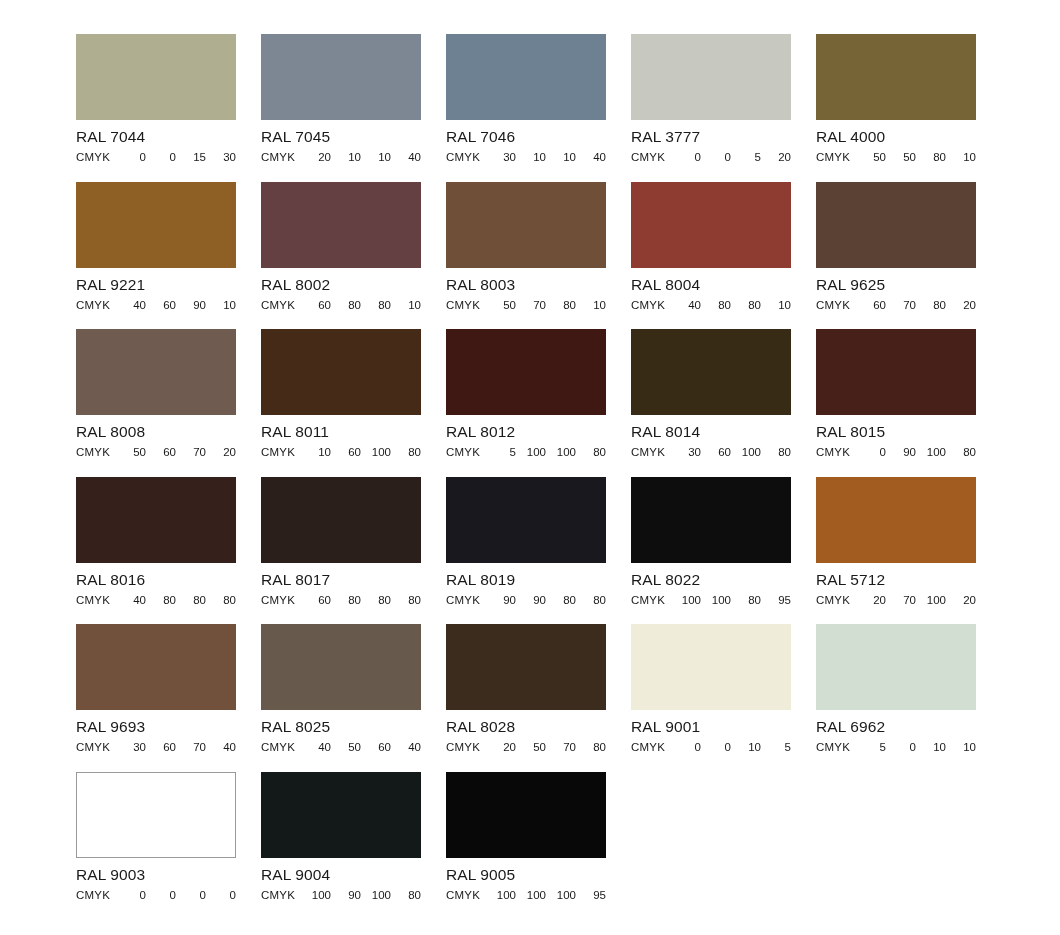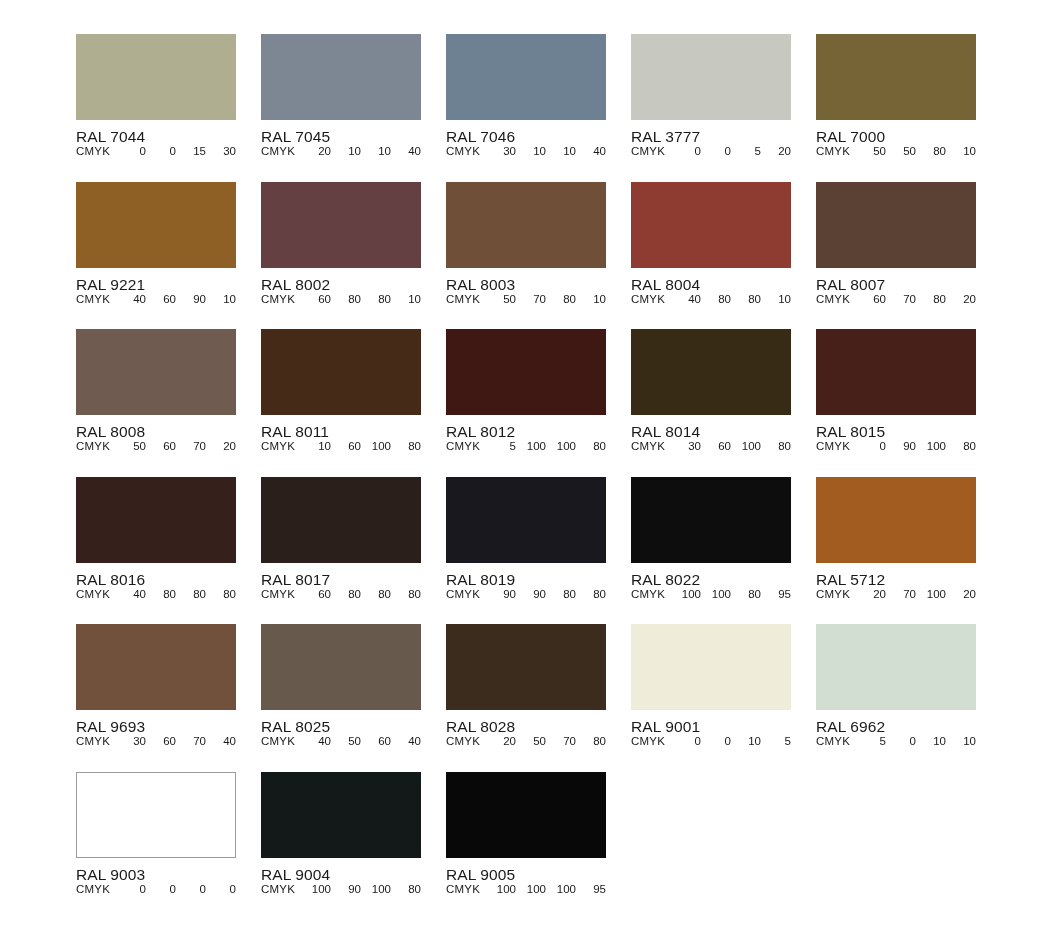--- a/index.html
+++ b/index.html
@@ -31,20 +31,21 @@
     font-size:15.5px;
     color:#1a1a1a;
     letter-spacing:0.1px;
     margin-top:8px;
     line-height:17px;
     white-space:nowrap;
   }
   .cmyk-row {
     display:flex;
     align-items:baseline;
+    margin-top:6px;
     font-size:11.5px;
     color:#1a1a1a;
     line-height:13px;
     white-space:nowrap;
   }
   .cmyk-label { letter-spacing:0.2px; }
   .cmyk-values {
     display:flex;
     flex:1 1 auto;
     justify-content:flex-end;
@@ -107,21 +108,21 @@
           <span class="cmyk-values">
             <span>0</span>
             <span>0</span>
             <span>5</span>
             <span>20</span>
           </span>
         </div>
       </div>
       <div class="cell">
         <div class="swatch" style="background: rgb(118, 100, 55);"></div>
-        <div class="ral-name">RAL 7000</div>
+        <div class="ral-name">RAL 4000</div>
         <div class="cmyk-row">
           <span class="cmyk-label">CMYK</span>
           <span class="cmyk-values">
             <span>50</span>
             <span>50</span>
             <span>80</span>
             <span>10</span>
           </span>
         </div>
       </div>
@@ -172,21 +173,21 @@
           <span class="cmyk-values">
             <span>40</span>
             <span>80</span>
             <span>80</span>
             <span>10</span>
           </span>
         </div>
       </div>
       <div class="cell">
         <div class="swatch" style="background: rgb(90, 65, 51);"></div>
-        <div class="ral-name">RAL 8007</div>
+        <div class="ral-name">RAL 9625</div>
         <div class="cmyk-row">
           <span class="cmyk-label">CMYK</span>
           <span class="cmyk-values">
             <span>60</span>
             <span>70</span>
             <span>80</span>
             <span>20</span>
           </span>
         </div>
       </div>

